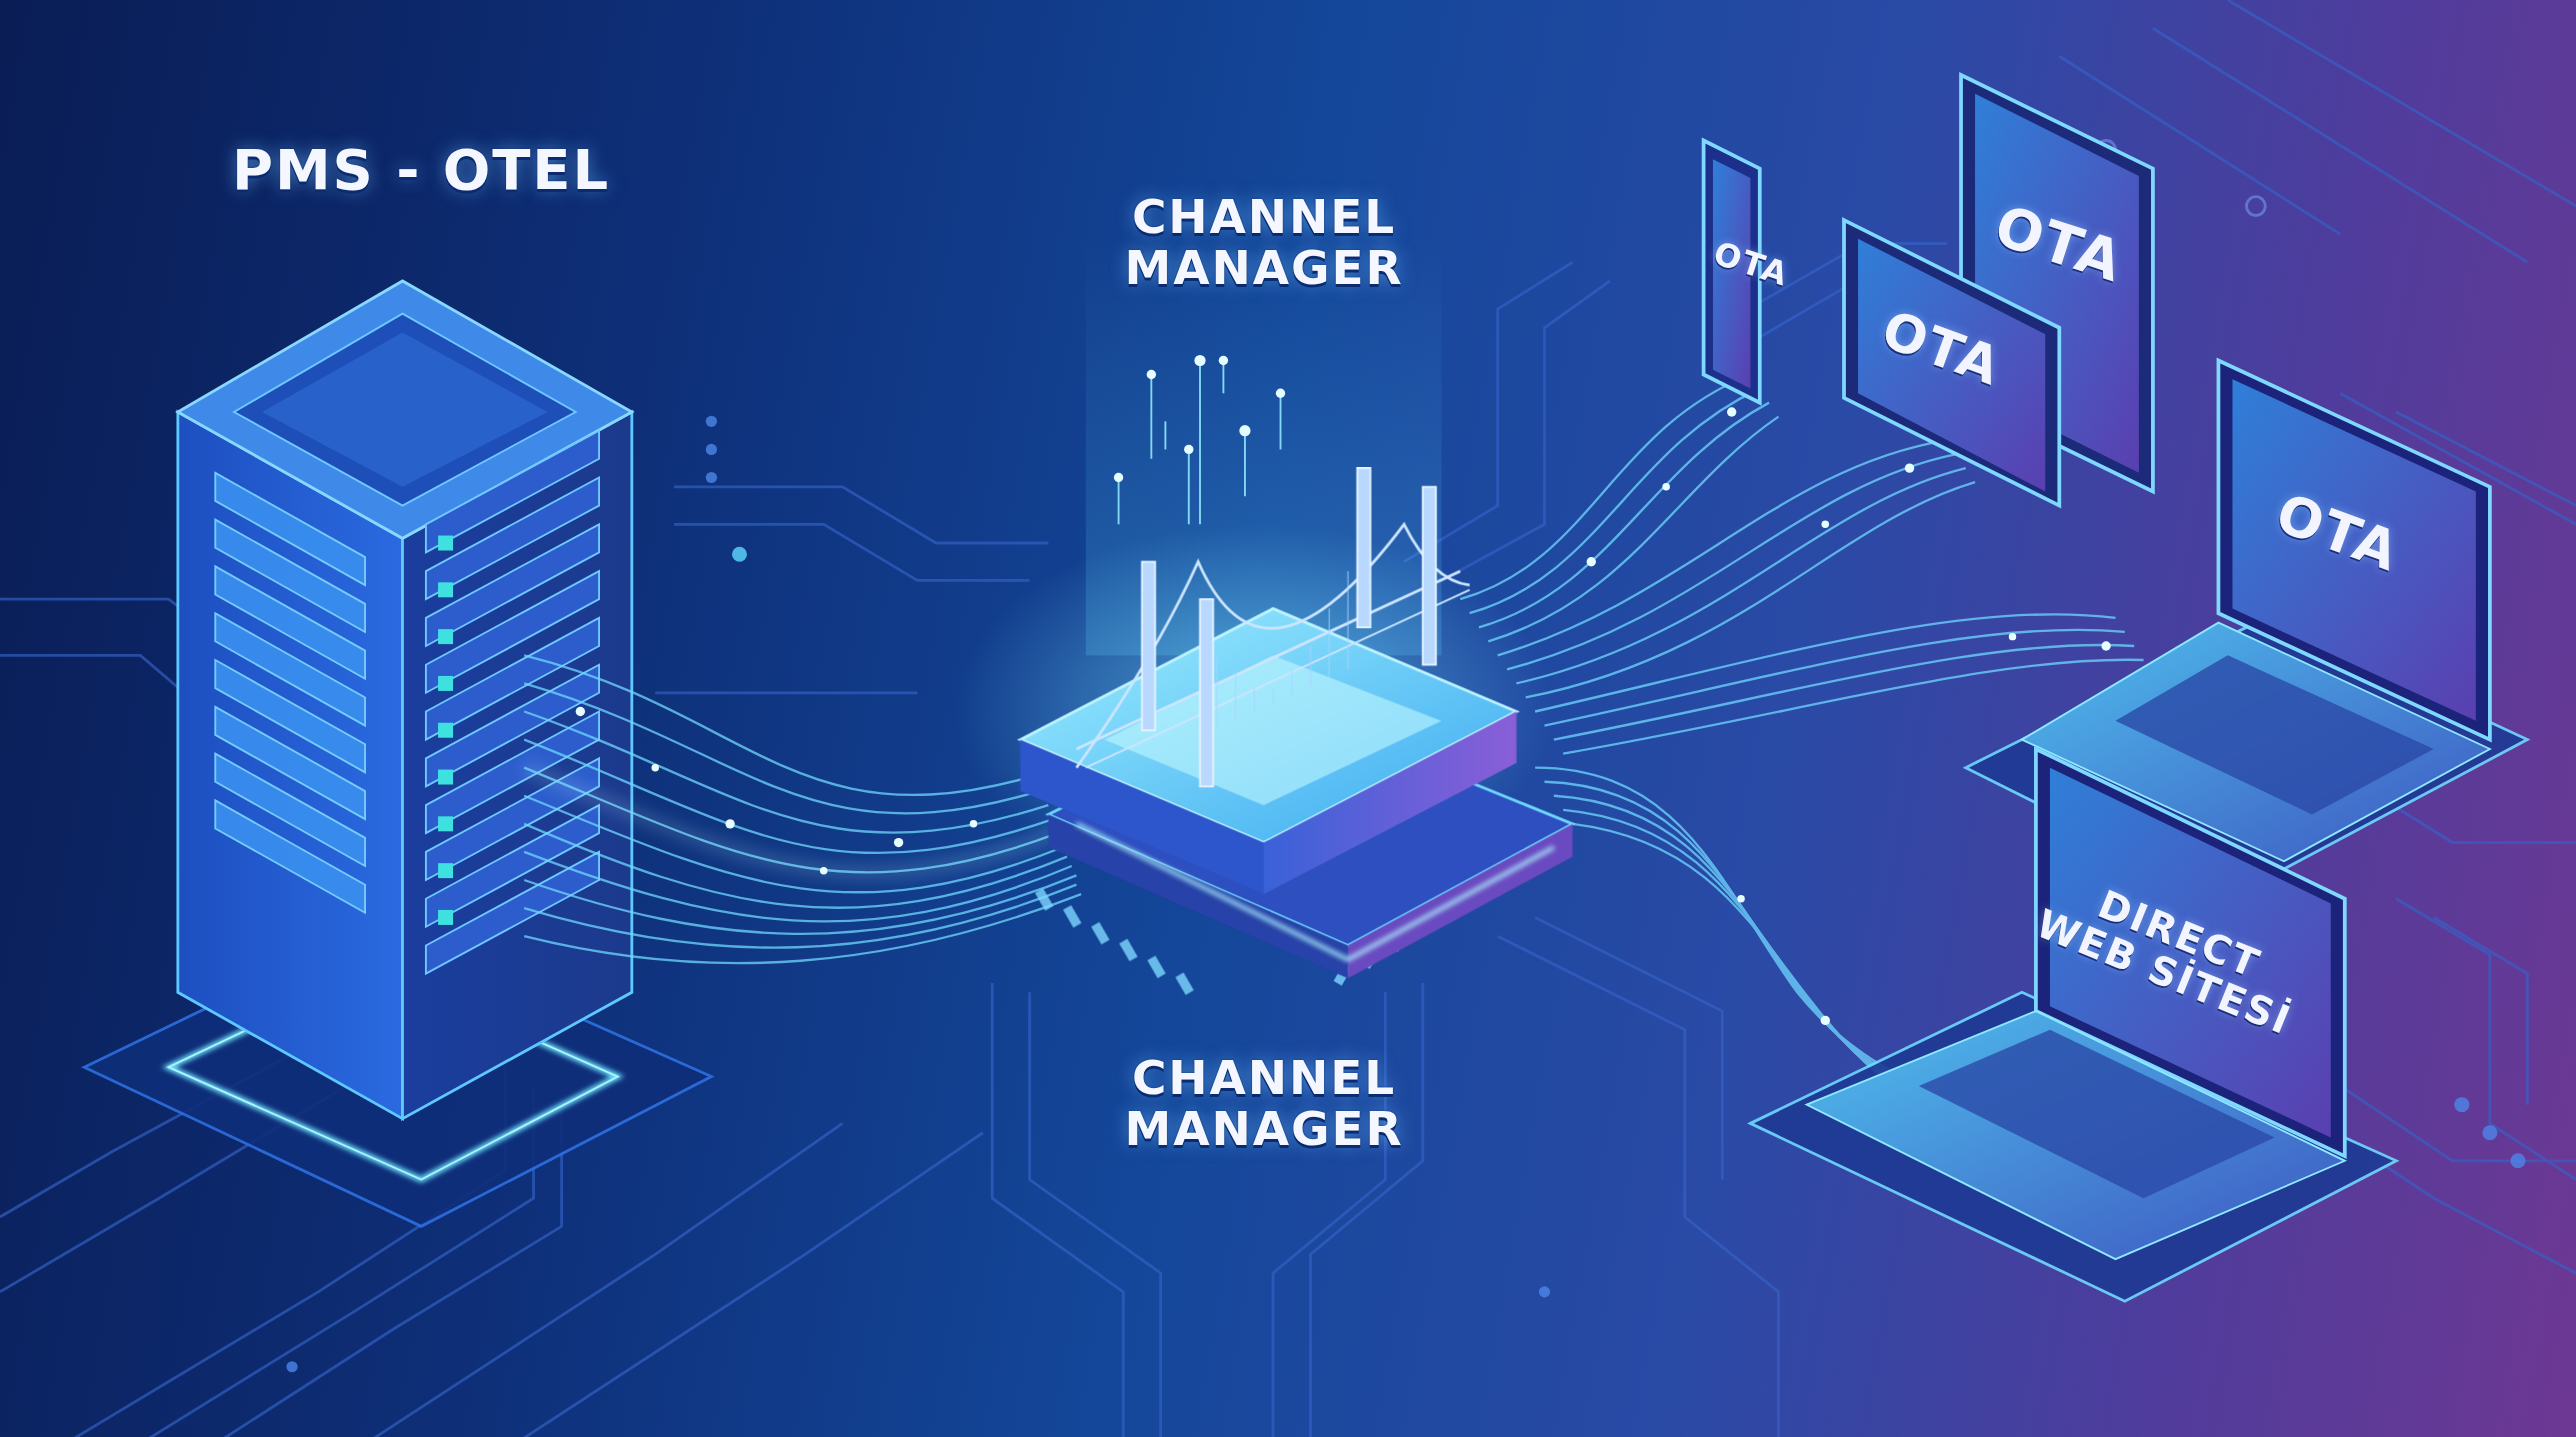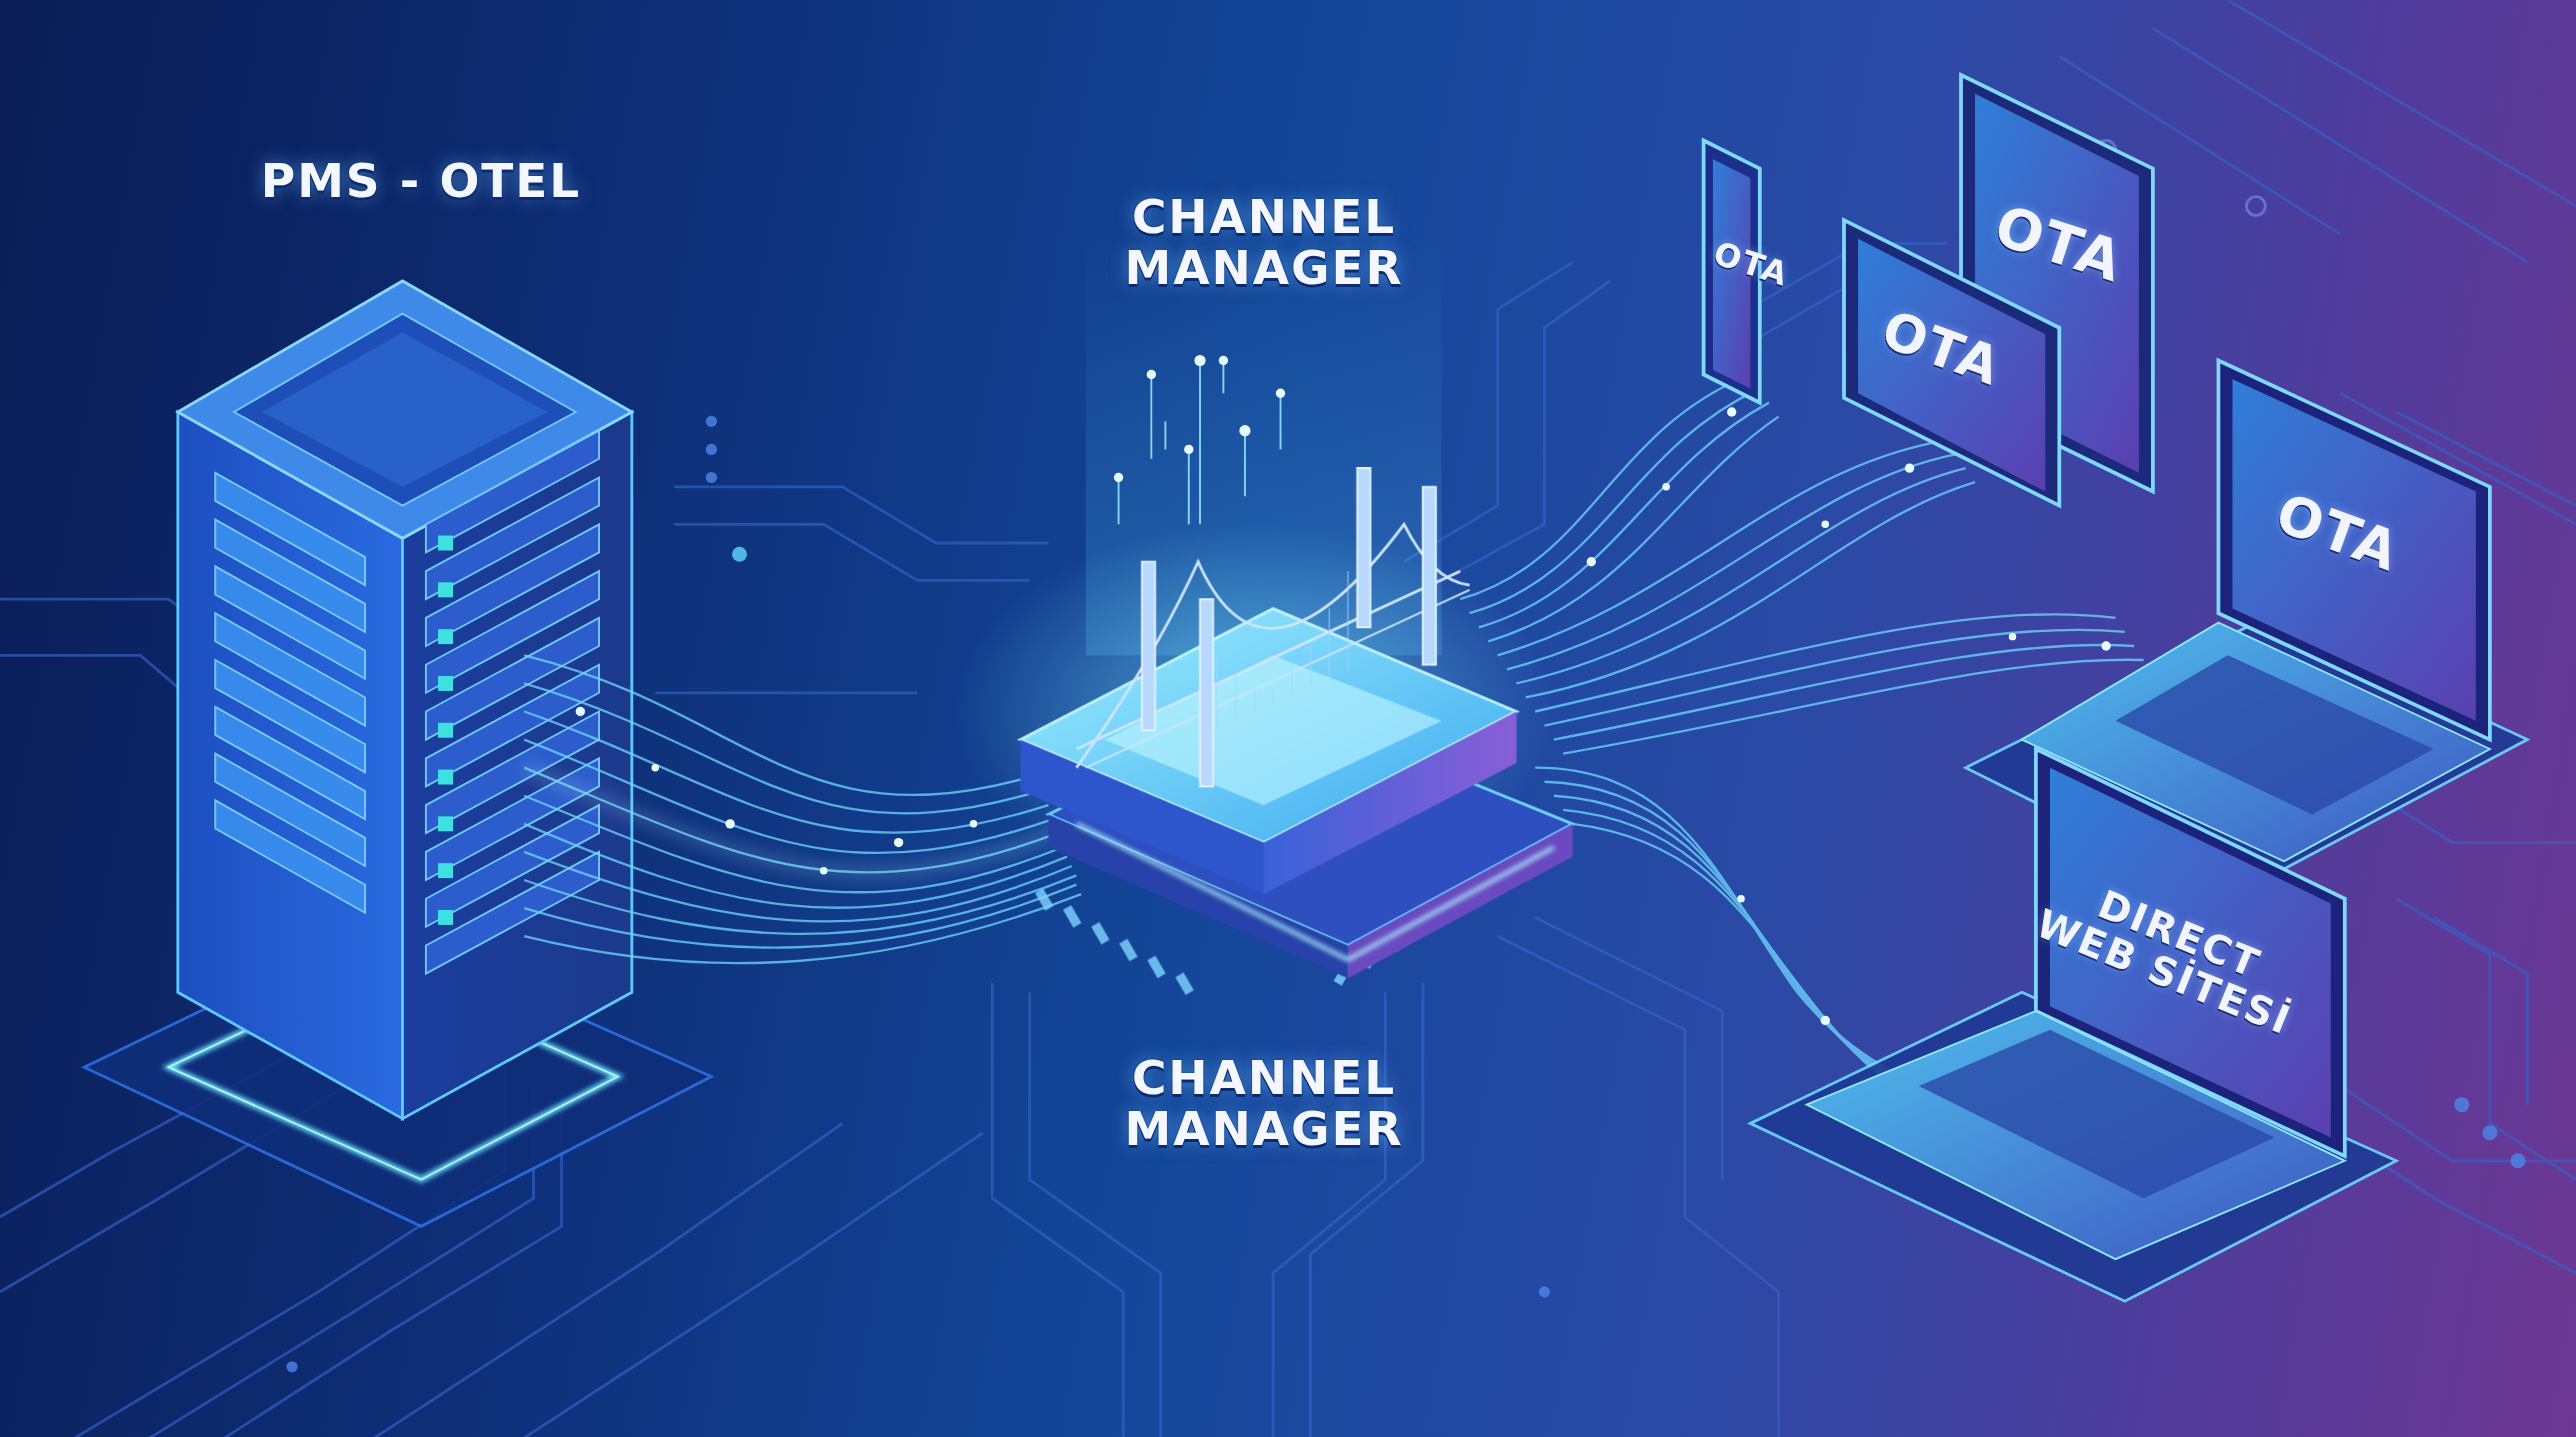--- a/index.html
+++ b/index.html
@@ -9,21 +9,21 @@
     font-family: "Liberation Sans", "DejaVu Sans", sans-serif;
   }
   #scene { position:absolute; left:0; top:0; width:2576px; height:1438px; }
   .label {
     position:absolute; color:#f4f7ff; font-weight:700; text-align:center;
     letter-spacing:1.9px; line-height:1.08;
     text-shadow: 0 0 1.9px #0a2a66, 0 2.8px 0 #0b2c72, 0 0 17px rgba(110,190,255,0.55);
     font-family: "DejaVu Sans", "Liberation Sans", sans-serif;
   }
   .label span { display:block; }
-  #pms-label { left:131px; top:156px; width:580px; font-size:47px; }
+  #pms-label { left:131px; top:140px; width:580px; font-size:56px; }
   #cm-top-label { left:1086px; top:192px; width:356px; font-size:47px; }
   #cm-bottom-label { left:1086px; top:1053px; width:356px; font-size:47px; }
   .screen-text {
     position:absolute; color:#f2f5ff; font-weight:700; letter-spacing:1.9px;
     font-family: "DejaVu Sans", "Liberation Sans", sans-serif;
     text-shadow: 0 1.9px 0 #1a2f7a, 0 0 9.4px rgba(150,200,255,0.5);
     white-space:nowrap; transform-origin:center center;
   }
   #ota-phone { left:1713px; top:245px; font-size:32px; transform: rotate(18deg); }
   #ota-tablet-back { left:1994px; top:211px; font-size:56px; transform: rotate(18deg); }

